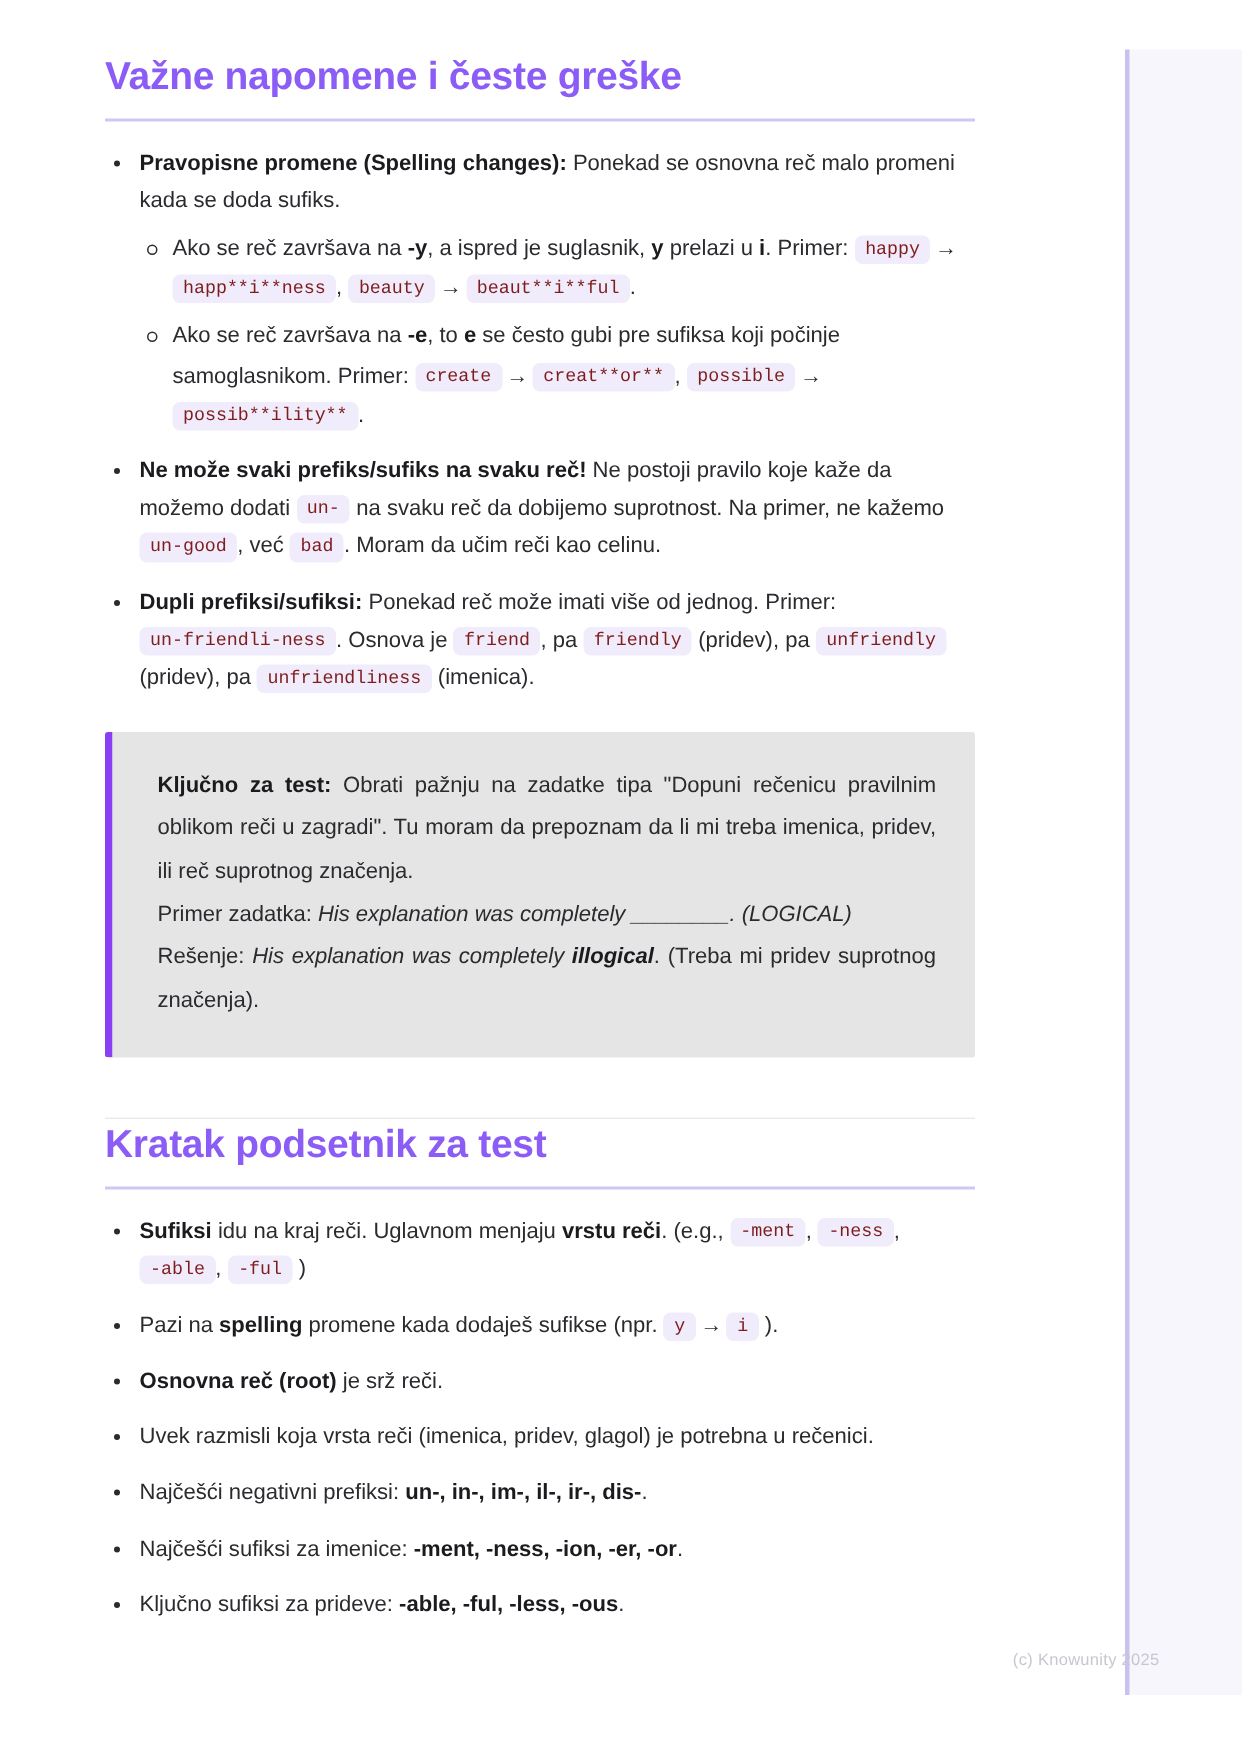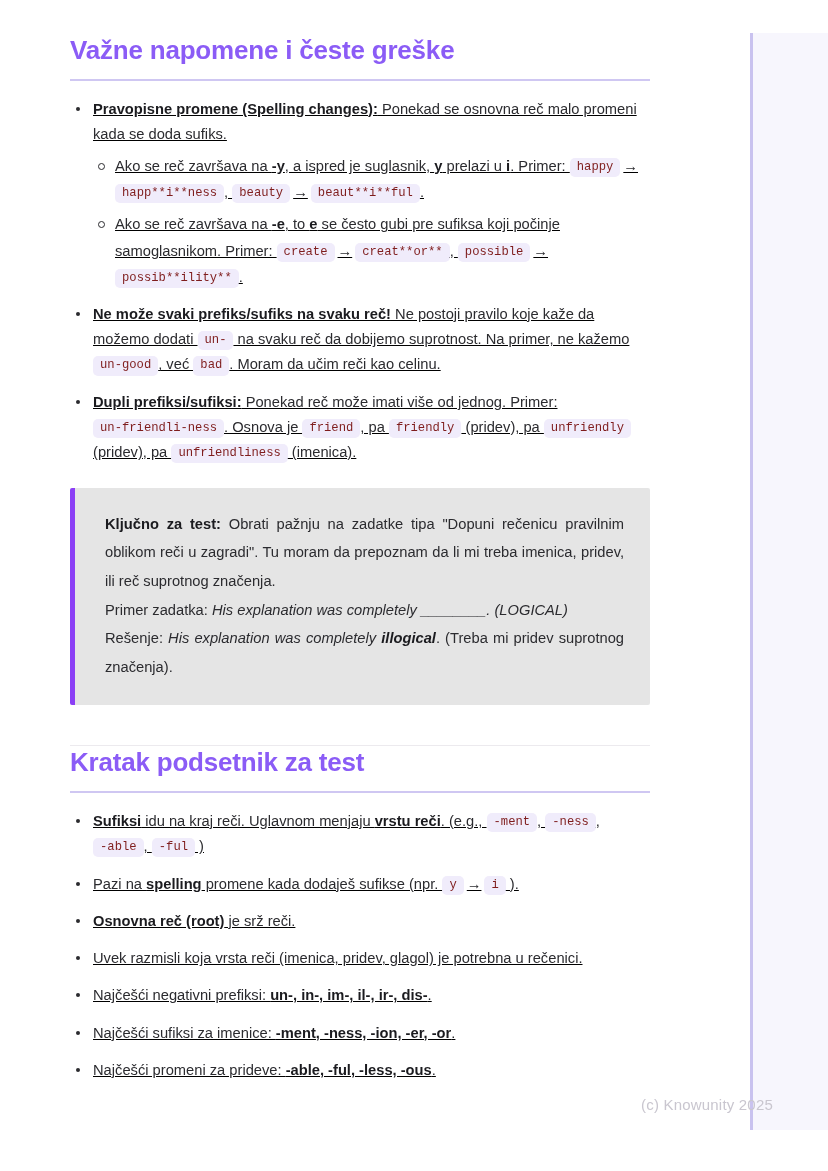--- a/index.html
+++ b/index.html
@@ -44,21 +44,20 @@
     height: 2px;
     background: #cfc7f2;
     margin: 12px 0 0 0;
     width: 100%;
   }
 
   ul.lvl1 {
     list-style: none;
     margin: 16px 0 0 0;
     padding: 0;
-    text-decoration: underline;
   }
   ul.lvl1 > li {
     position: relative;
     padding-left: 23px;
     margin-bottom: 12px;
     font-size: 14.7px;
     line-height: 1.72;
     color: #2b2b2f;
   }
   ul.lvl1 > li::before {
@@ -131,21 +130,21 @@
     border-top: 1.5px solid #eceaee;
     margin: 40px 0 0 0;
   }
 
   .second-section { }
 
   .footer-mark {
     position: absolute;
     right: 55px;
     bottom: 58px;
-    font-size: 15px;
+    font-size: 11px;
     color: #c9c6cf;
     font-family: "Liberation Sans", sans-serif;
     letter-spacing: 0.2px;
   }
 </style>
 </head>
 <body>
 
 <div id="right-panel"></div>
 
@@ -180,19 +179,19 @@
     <h1 class="section-title">Kratak podsetnik za test</h1>
     <div class="title-rule"></div>
 
     <ul class="lvl1">
       <li><span class="rich"><b>Sufiksi</b><span> idu na kraj reči. Uglavnom menjaju </span><b>vrstu reči</b><span>. (e.g., </span><code>-ment</code><span>, </span><code>-ness</code><span>, </span><code>-able</code><span>, </span><code>-ful</code><span> )</span></span></li>
       <li><span class="rich"><span>Pazi na </span><b>spelling</b><span> promene kada dodaješ sufikse (npr. </span><code>y</code><span class="arrow">→</span><code>i</code><span> ).</span></span></li>
       <li><span class="rich"><b>Osnovna reč (root)</b><span> je srž reči.</span></span></li>
       <li><span class="rich"><span>Uvek razmisli koja vrsta reči (imenica, pridev, glagol) je potrebna u rečenici.</span></span></li>
       <li><span class="rich"><span>Najčešći negativni prefiksi: </span><b>un-, in-, im-, il-, ir-, dis-</b><span>.</span></span></li>
       <li><span class="rich"><span>Najčešći sufiksi za imenice: </span><b>-ment, -ness, -ion, -er, -or</b><span>.</span></span></li>
-      <li><span class="rich"><span>Najčešći promeni za prideve: </span><b>-able, -ful, -less, -ous</b><span>.</span></span></li>
+      <li><span class="rich"><span>Ključno sufiksi za prideve: </span><b>-able, -ful, -less, -ous</b><span>.</span></span></li>
     </ul>
   </div>
 
 </div>
 
 <div class="footer-mark">(c) Knowunity 2025</div>
 
 </body></html>

